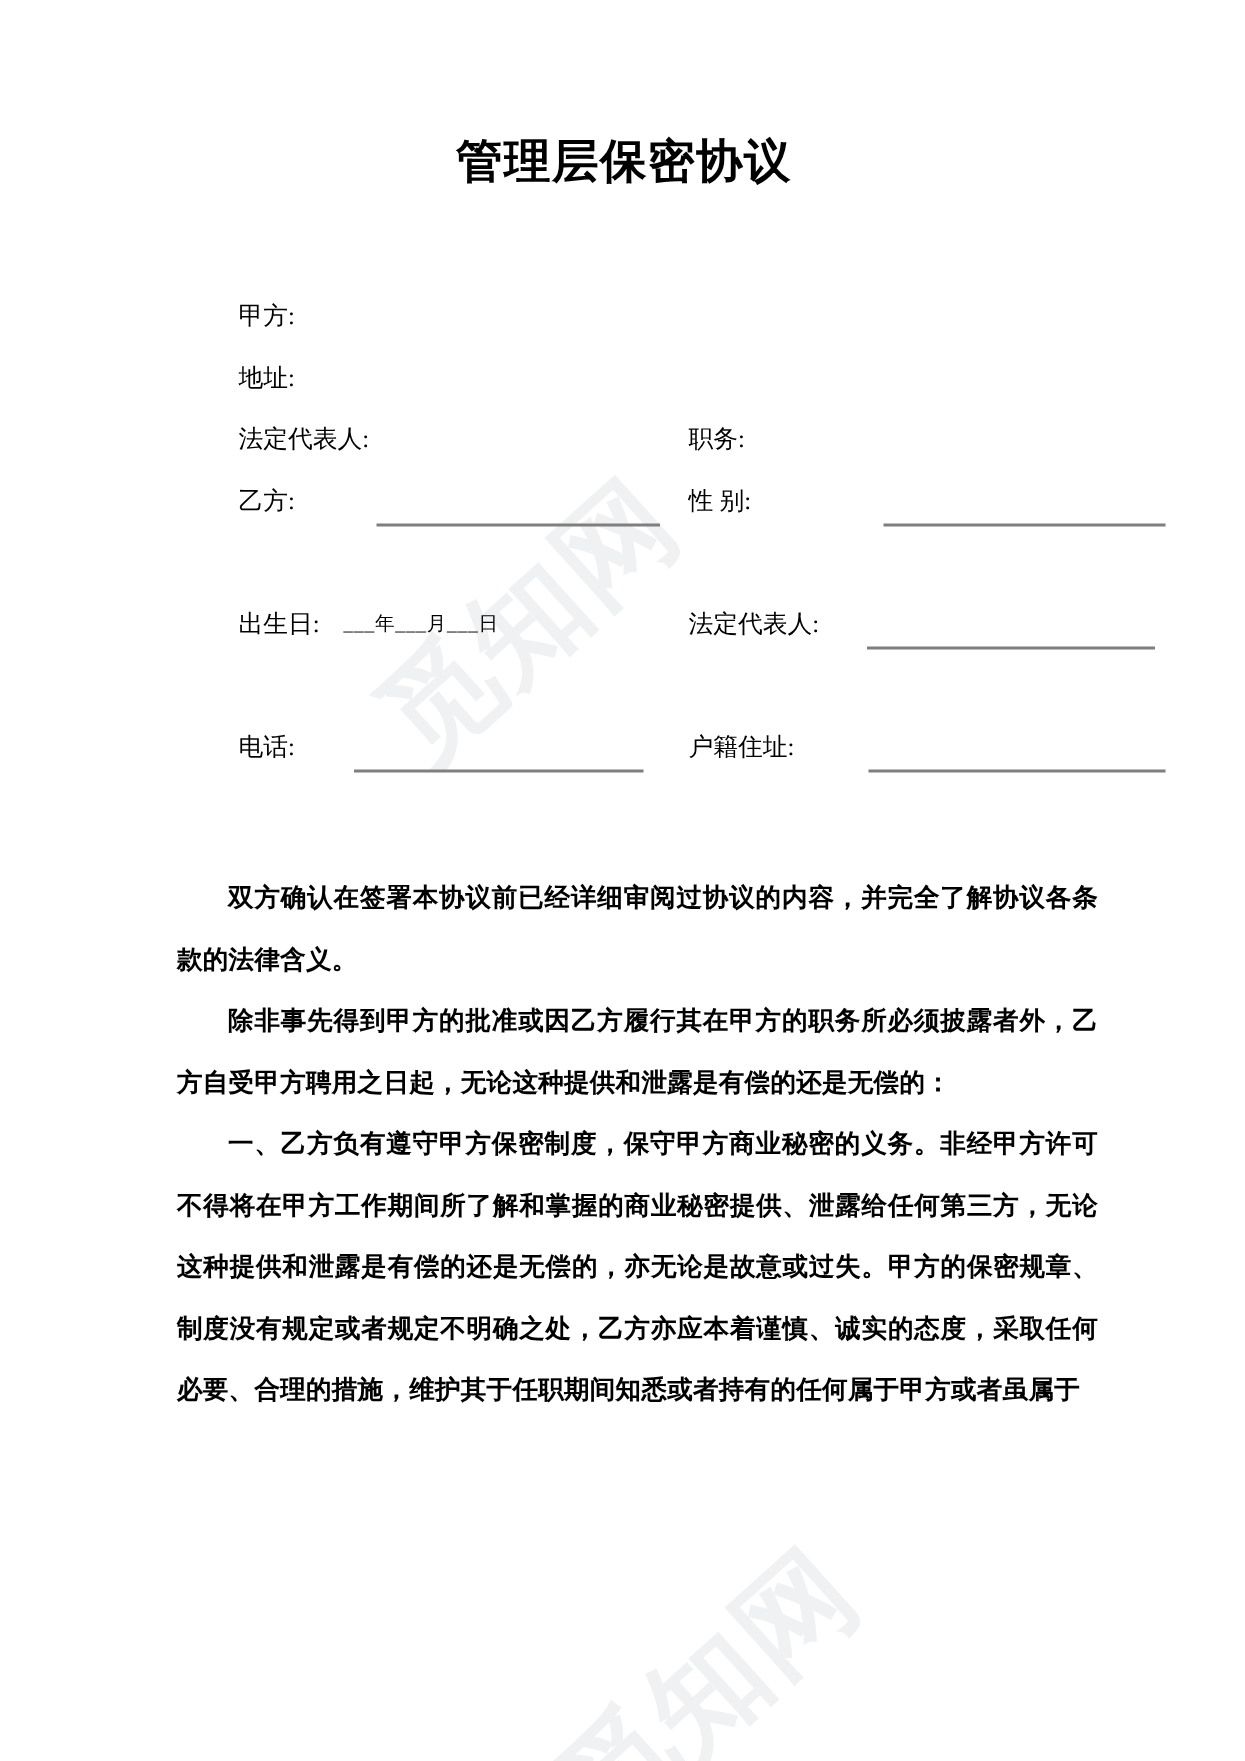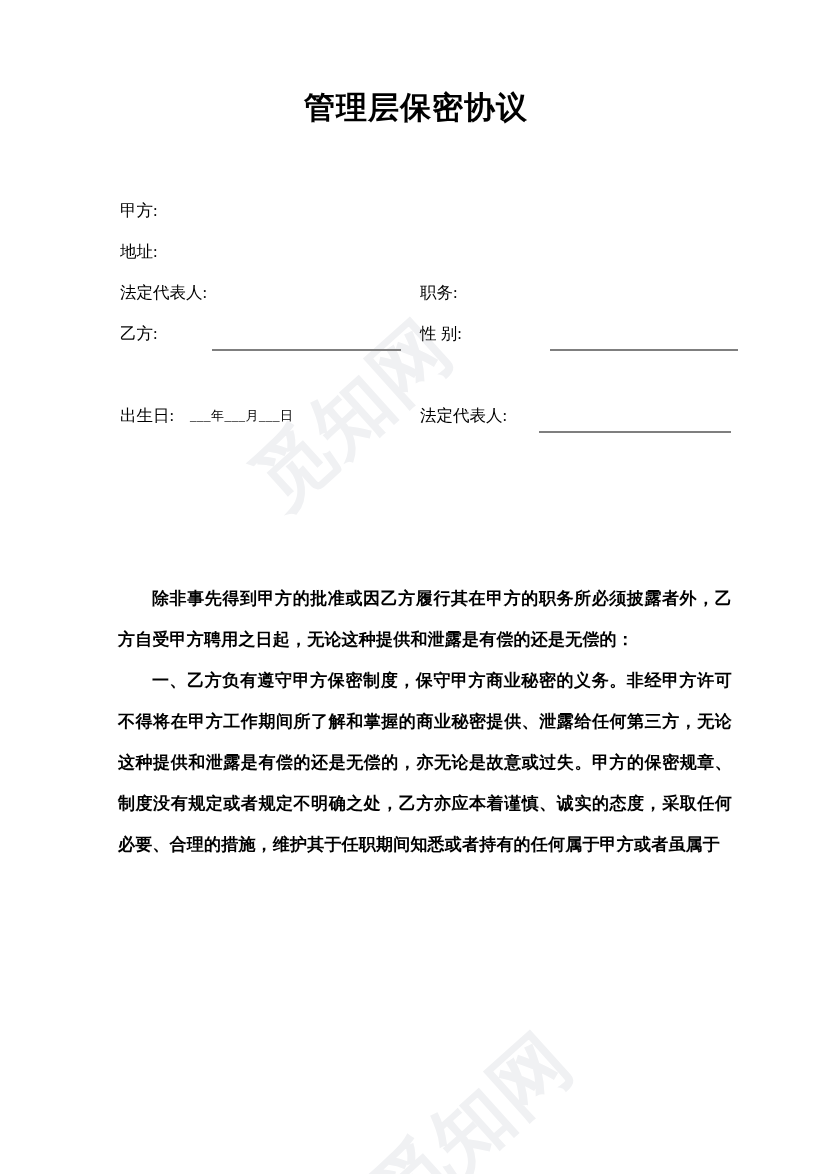--- a/index.html
+++ b/index.html
@@ -64,20 +64,21 @@
     left: 120px;
     top: 190px;
     width: 630px;
   }
   .form-row {
     position: relative;
     height: 41px;
     font-size: 16.5px;
     line-height: 41px;
     white-space: nowrap;
+    margin-left: 39px;
   }
   .form-row.tall { height: 82px; text-decoration: underline; }
   .f-label {
     position: absolute;
     top: 0;
     font-size: 16.5px;
   }
   .f-label.col-a { left: 0px; }
   .f-label.col-b { left: 300px; }
   .f-value {
@@ -142,21 +143,28 @@
       <span class="rule" style="left:430px; top:36px; width:188px;"></span>
     </div>
 
     <div class="form-row tall">
       <span class="f-label col-a">出生日:</span>
       <span class="f-value" style="left:70px; top:0px;">___年___月___日</span>
       <span class="f-label col-b">法定代表人:</span>
       <span class="rule" style="left:419px; top:36px; width:192px;"></span>
     </div>
 
+    <div class="form-row">
+      <span class="f-label col-a">电话:</span>
+      <span class="f-label col-b">户籍住址:</span>
+      <span class="rule" style="left:77px; top:36px; width:193px;"></span>
+      <span class="rule" style="left:420px; top:36px; width:198px;"></span>
+    </div>
 
   </div>
 
   <div id="body-block">
+    <p class="para">双方确认在签署本协议前已经详细审阅过协议的内容，并完全了解协议各条款的法律含义。</p>
     <p class="para">除非事先得到甲方的批准或因乙方履行其在甲方的职务所必须披露者外，乙方自受甲方聘用之日起，无论这种提供和泄露是有偿的还是无偿的：</p>
     <p class="para">一、乙方负有遵守甲方保密制度，保守甲方商业秘密的义务。非经甲方许可不得将在甲方工作期间所了解和掌握的商业秘密提供、泄露给任何第三方，无论这种提供和泄露是有偿的还是无偿的，亦无论是故意或过失。甲方的保密规章、制度没有规定或者规定不明确之处，乙方亦应本着谨慎、诚实的态度，采取任何必要、合理的措施，维护其于任职期间知悉或者持有的任何属于甲方或者虽属于</p>
   </div>
 
 </div>
 
 </body></html>

